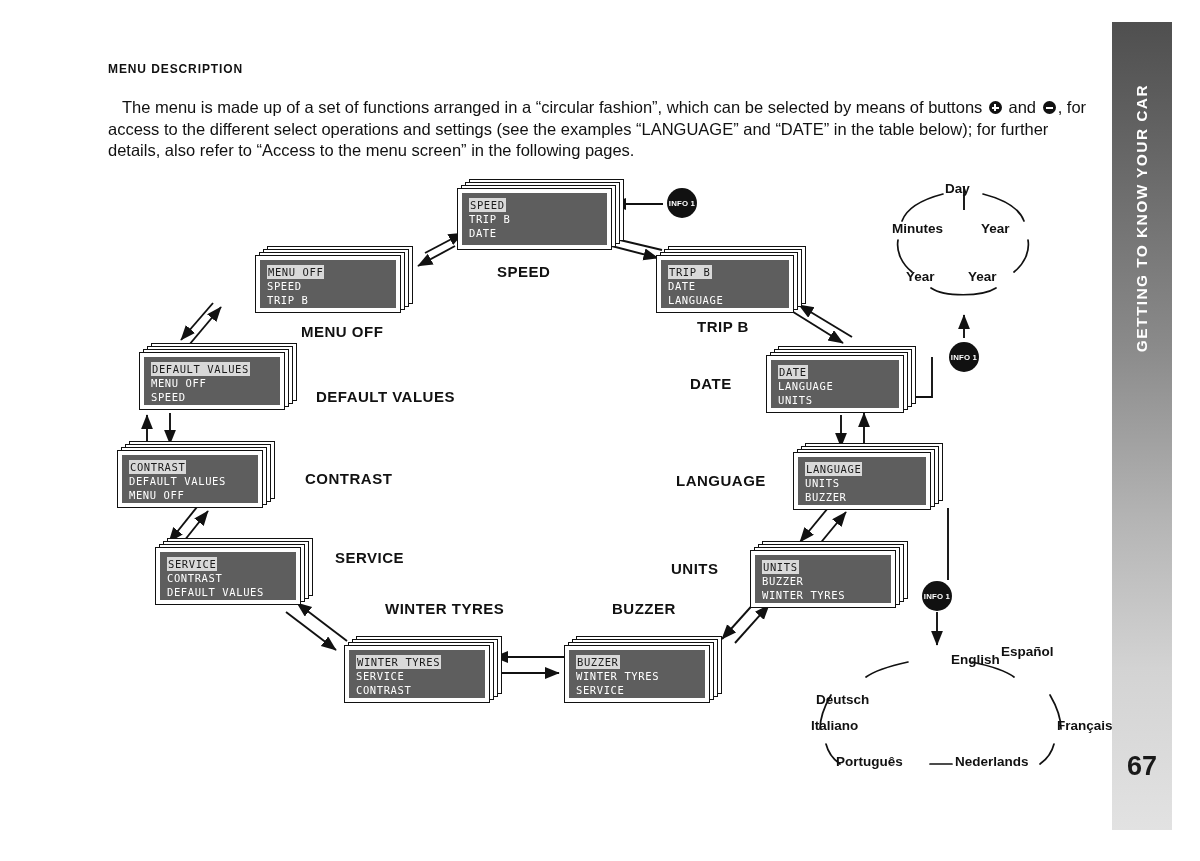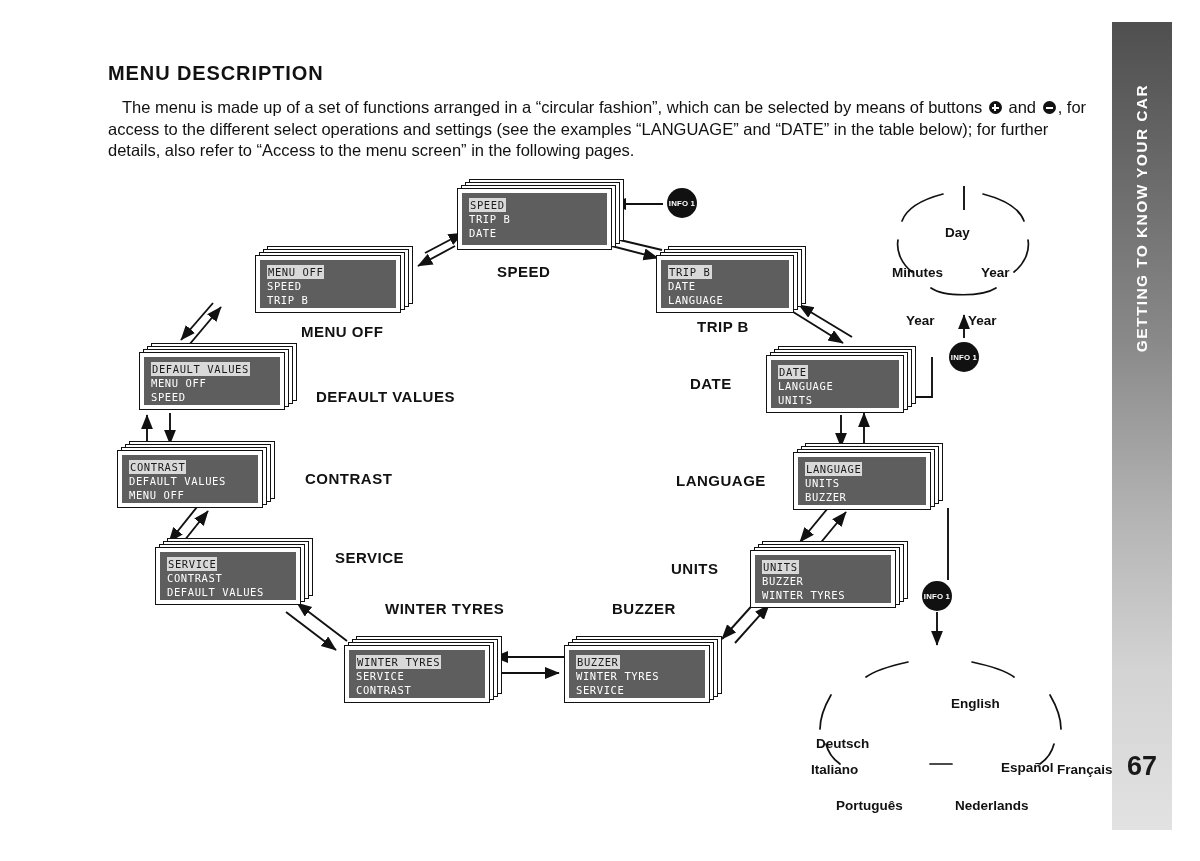--- a/index.html
+++ b/index.html
@@ -27,21 +27,21 @@
     font-family:"Liberation Sans", sans-serif;
   }
   #page-number{
     position:absolute;left:0;bottom:48px;width:60px;text-align:center;
     font-weight:bold;font-size:27px;color:#1a1a1a;
   }
 
   
   #section-title{
     position:absolute;left:108px;top:62px;
-    font-weight:bold;font-size:20px;letter-spacing:0.9px;color:#111;
+    font-weight:bold;font-size:12px;letter-spacing:0.9px;color:#111;
   }
   #intro-paragraph{
     position:absolute;left:108px;top:97px;width:995px;
     font-size:16.5px;line-height:21.5px;color:#111;text-align:left;
   }
   #intro-paragraph .indent{display:inline-block;width:14px;}
   .sym{
     display:inline-block;width:13px;height:13px;border-radius:50%;
     background:#111;position:relative;vertical-align:-1px;margin:0 2px;
   }
@@ -73,21 +73,21 @@
 
   
   .info-badge{
     position:absolute;width:30px;height:30px;border-radius:50%;background:#111;
     color:#fff;display:flex;align-items:center;justify-content:center;
     font-size:7.8px;font-weight:bold;letter-spacing:0.2px;
   }
 
   
   .node-label{
-    position:absolute;font-weight:bold;font-size:13.5px;color:#111;white-space:nowrap;margin-top:44px;
+    position:absolute;font-weight:bold;font-size:13.5px;color:#111;white-space:nowrap;
   }
 
   svg.overlay{position:absolute;left:0;top:0;width:1200px;height:861px;pointer-events:none;}
 </style>
 </head>
 <body>
 
 <div class="page">
 
   <svg class="overlay" viewBox="0 0 1200 861">
@@ -334,21 +334,21 @@
   <div class="info-badge" style="left:949px;top:342px;">INFO 1</div>
   <div class="info-badge" style="left:922px;top:581px;">INFO 1</div>
 
   <div class="node-label" style="left:945px;top:181px;">Day</div>
   <div class="node-label" style="left:981px;top:221px;">Year</div>
   <div class="node-label" style="left:968px;top:269px;">Year</div>
   <div class="node-label" style="left:906px;top:269px;">Year</div>
   <div class="node-label" style="left:892px;top:221px;">Minutes</div>
 
   <div class="node-label" style="left:911px;top:652px;padding-left:40px;">English</div>
-  <div class="node-label" style="left:1001px;top:716px;text-align:center;">Español</div>
+  <div class="node-label" style="left:1001px;top:644px;text-align:center;">Español</div>
   <div class="node-label" style="left:1057px;top:718px;">Français</div>
   <div class="node-label" style="left:955px;top:754px;">Nederlands</div>
   <div class="node-label" style="left:836px;top:754px;">Português</div>
   <div class="node-label" style="left:811px;top:718px;">Italiano</div>
   <div class="node-label" style="left:816px;top:692px;">Deutsch</div>
 
   <div id="side-tab">
     <div class="vert">
       <span>GETTING TO KNOW YOUR CAR</span>
     </div>

